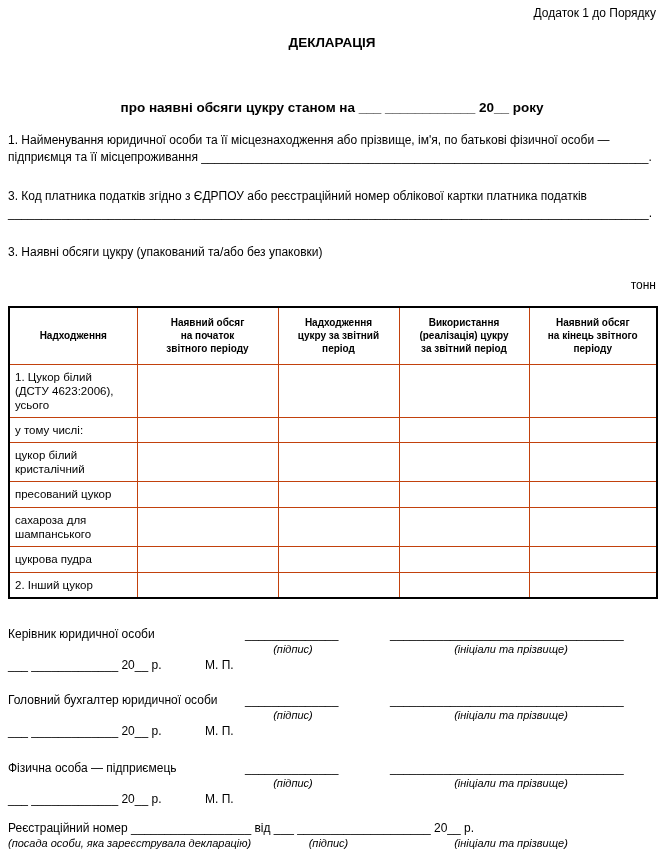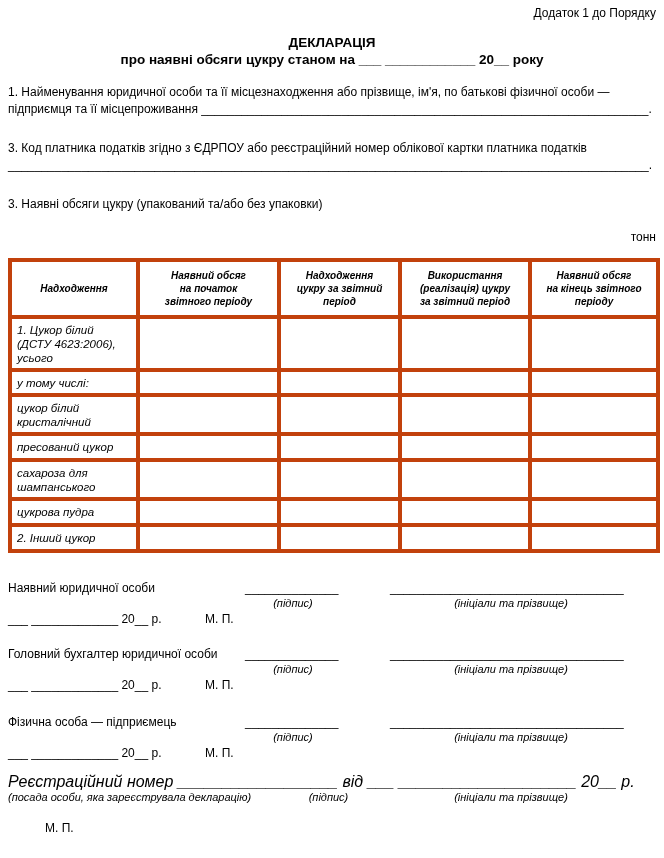--- a/index.html
+++ b/index.html
@@ -7,34 +7,34 @@
   body {
     width:664px; height:858px;
     font-family:"Liberation Sans", sans-serif;
     color:#000;
   }
   .page { width:664px; height:858px; padding:6px 8px; position:relative; overflow:hidden; }
 
   .annex { font-size:12px; line-height:15px; text-align:right; }
 
   .title    { margin-top:13px; font-size:13.5px; line-height:17px; font-weight:bold; text-align:center; }
-  .subtitle { font-size:13.5px; line-height:17px; font-weight:bold; text-align:center; }
+  .subtitle { font-size:13.5px; line-height:17px; font-weight:bold; text-align:center;margin-top:48px; }
 
   .para  { margin-top:22px; font-size:12px; line-height:17px; }
   .para.first { margin-top:16px; }
   .para div { white-space:nowrap; }
 
   .units { margin-top:17px; font-size:12px; line-height:15px; text-align:right; }
 
   table.decl {
     margin-top:13px; width:648px;
     border-collapse:collapse; table-layout:fixed;
     border:2px solid #000;
   }
-  table.decl th, table.decl td { border:4px solid #c2410c;font-style:italic; }
+  table.decl th, table.decl td { border:1px solid #c2410c; }
   table.decl th {
     font-size:10px; font-weight:bold; line-height:13px;
     text-align:center; vertical-align:middle;
     padding:2px 4px; white-space:pre-line;
   }
   table.decl thead tr { height:57px; }
   table.decl td {
     font-size:11.5px; line-height:14px;
     vertical-align:middle; padding:2px 5px; white-space:pre-line;
   }
@@ -42,21 +42,21 @@
   .sig-block { font-size:12px; }
   .sb1 { margin-top:27px; }
   .sb2 { margin-top:19px; }
   .sb3 { margin-top:21px; }
   .sig-row  { display:grid; grid-template-columns:237px 96px 49px 242px; line-height:16px; white-space:nowrap; }
   .sig-caps { display:grid; grid-template-columns:237px 96px 49px 242px; line-height:15px;
               font-size:11px; font-style:italic; }
   .sig-caps .cap { text-align:center; }
   .sig-date { display:grid; grid-template-columns:197px auto; line-height:16px; white-space:nowrap; }
 
-  .reg-row { margin-top:13px; font-size:16px; line-height:16px; white-space:nowrap;font-style:italic; }
+  .reg-row { margin-top:13px; font-size:12px; line-height:16px; white-space:nowrap; }
 
   .foot-lines { margin-top:17px; display:grid; grid-template-columns:240px 29px 103px 37px 188px auto;
                 font-size:12px; line-height:12px; white-space:nowrap; }
   .foot-caps  { display:grid; grid-template-columns:240px 29px 103px 37px 188px auto;
                 font-size:11px; font-style:italic; line-height:14px; white-space:nowrap; }
   .foot-caps .cap { text-align:center; }
 
   .seal-bottom { margin-top:16px; padding-left:37px; font-size:12px; line-height:16px; }
 </style>
 </head>
@@ -160,21 +160,21 @@
         <td></td>
           <td></td>
           <td></td>
           <td></td>
       </tr>
     </tbody>
   </table>
 
   <div class="sig-block sb1">
     <div class="sig-row">
-      <span>Наявний юридичної особи</span>
+      <span>Керівник юридичної особи</span>
       <span>______________</span>
       <span></span>
       <span>___________________________________</span>
     </div>
     <div class="sig-caps">
       <span></span>
       <span class="cap">(підпис)</span>
       <span></span>
       <span class="cap">(ініціали та прізвище)</span>
     </div>

